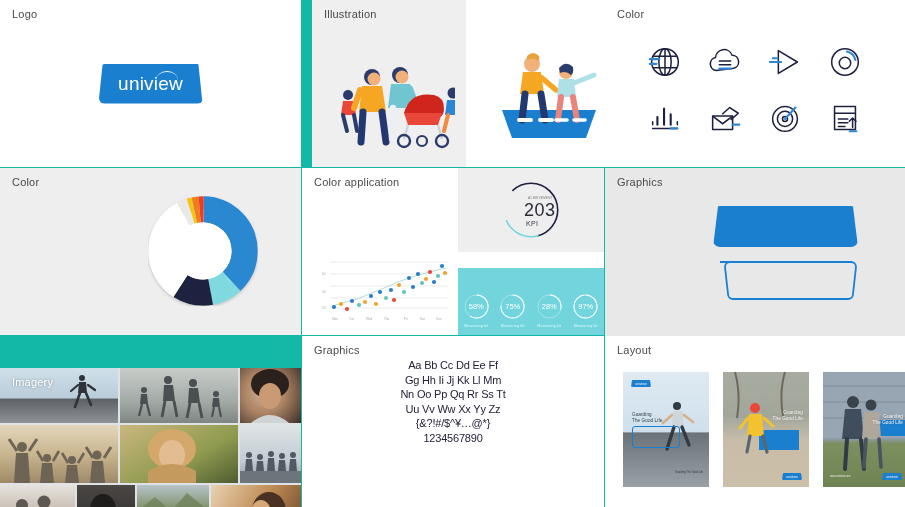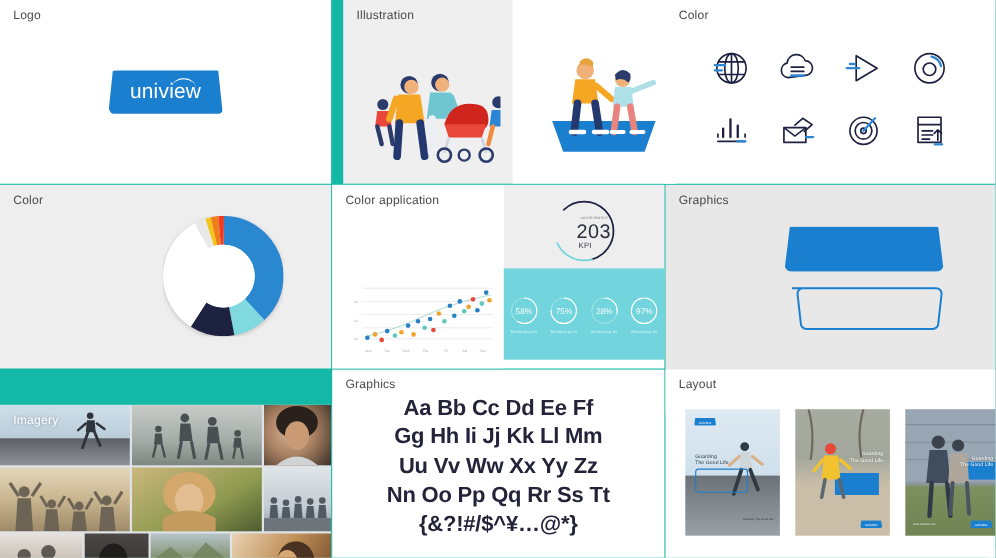--- a/index.html
+++ b/index.html
@@ -77,21 +77,21 @@
   .ic { width:38px; height:38px; display:block; }
 
   
   #p-colors { left:0; top:168px; width:301px; height:167px; background:#eeeeee; }
   .donut-wrap { position:absolute; left:148px; top:28px; width:110px; height:110px; }
 
   
   #p-colorapp { left:302px; top:168px; width:302px; height:167px; background:#ffffff;padding-left:32px; }
   .ca-left { position:absolute; left:0; top:0; width:156px; height:100%; background:#ffffff; }
   .ca-kpi  { position:absolute; right:0; top:0; width:146px; height:84px; background:#eeeeee; }
-  .ca-badges { position:absolute; right:0; top:76px; width:146px; height:83px; background:#72d4dc; }
+  .ca-badges { position:absolute; right:0; top:100px; width:146px; height:83px; background:#72d4dc; }
   .scatter { position:absolute; left:12px; top:84px; width:136px; height:72px; }
   .kpi-svg { position:absolute; left:50%; top:50%; transform:translate(-50%,-50%); }
   .kpi-micro {
     position:absolute; left:70px; top:28px; font-size:3px; color:#777;
     letter-spacing:.3px; white-space:nowrap;
   }
   .kpi-num {
     position:absolute; left:66px; top:32px;
     font-size:18px; color:#2b2b3a; letter-spacing:.5px;
   }
@@ -131,22 +131,22 @@
   .mos-r3 { display:grid; grid-template-columns: 75px 58px 72px 1fr; gap:2px; height:54px; }
   .ph { position:relative; overflow:hidden; }
 
   
   #p-type { left:302px; top:336px; width:302px; height:171px; background:#ffffff; }
   .type-inner { position:absolute; left:0; right:0; top:22px; text-align:center; }
   .type-name {
     font-size:13px; color:#24243a; letter-spacing:.2px; margin-bottom:10px;
   }
   .type-spec {
-    font-size:20px; line-height:1.32; color:#23233a;
-    font-weight:700; letter-spacing:-.2px;
+    font-size:11px; line-height:1.32; color:#23233a;
+    font-weight:400; letter-spacing:-.2px;
   }
   .type-spec div { white-space:nowrap; }
 
   
   #p-layout { left:605px; top:336px; width:300px; height:219px; background:#ffffff; }
   .posters { position:absolute; left:18px; top:36px; display:flex; gap:14px; }
   .poster { position:relative; width:86px; height:115px; overflow:hidden; background:#cfd6db; }
   .poster-tag {
     position:absolute; font-size:4.6px; line-height:1.35; color:#ffffff;
     letter-spacing:.1px; white-space:pre-line; z-index:6;
@@ -577,23 +577,24 @@
     </div>
     <div class="panel-label lbl-light">Imagery</div>
   </div>
 
   <div class="panel" id="p-type">
     <div class="panel-label">Graphics</div>
     <div class="type-inner">
       <div class="type-spec">
         <div>Aa Bb Cc Dd Ee Ff</div>
         <div>Gg Hh Ii Jj Kk Ll Mm</div>
+        <div>Nn Oo Pp Qq Rr Ss Tt</div>
         <div>Uu Vv Ww Xx Yy Zz</div>
-        <div>Nn Oo Pp Qq Rr Ss Tt</div>
         <div>{&amp;?!#/$^¥…@*}</div>
+        <div>1234567890</div>
       </div>
     </div>
   </div>
 
   <div class="panel" id="p-layout">
     <div class="panel-label">Layout</div>
     <div class="posters">
 
       <div class="poster p1" style="background:linear-gradient(180deg,#dfeaf2 0%,#cfe0ec 52%,#6b7278 53%,#9aa1a6 100%);">
         <svg viewBox="0 0 86 115" width="86" height="115" style="position:absolute;inset:0;">

